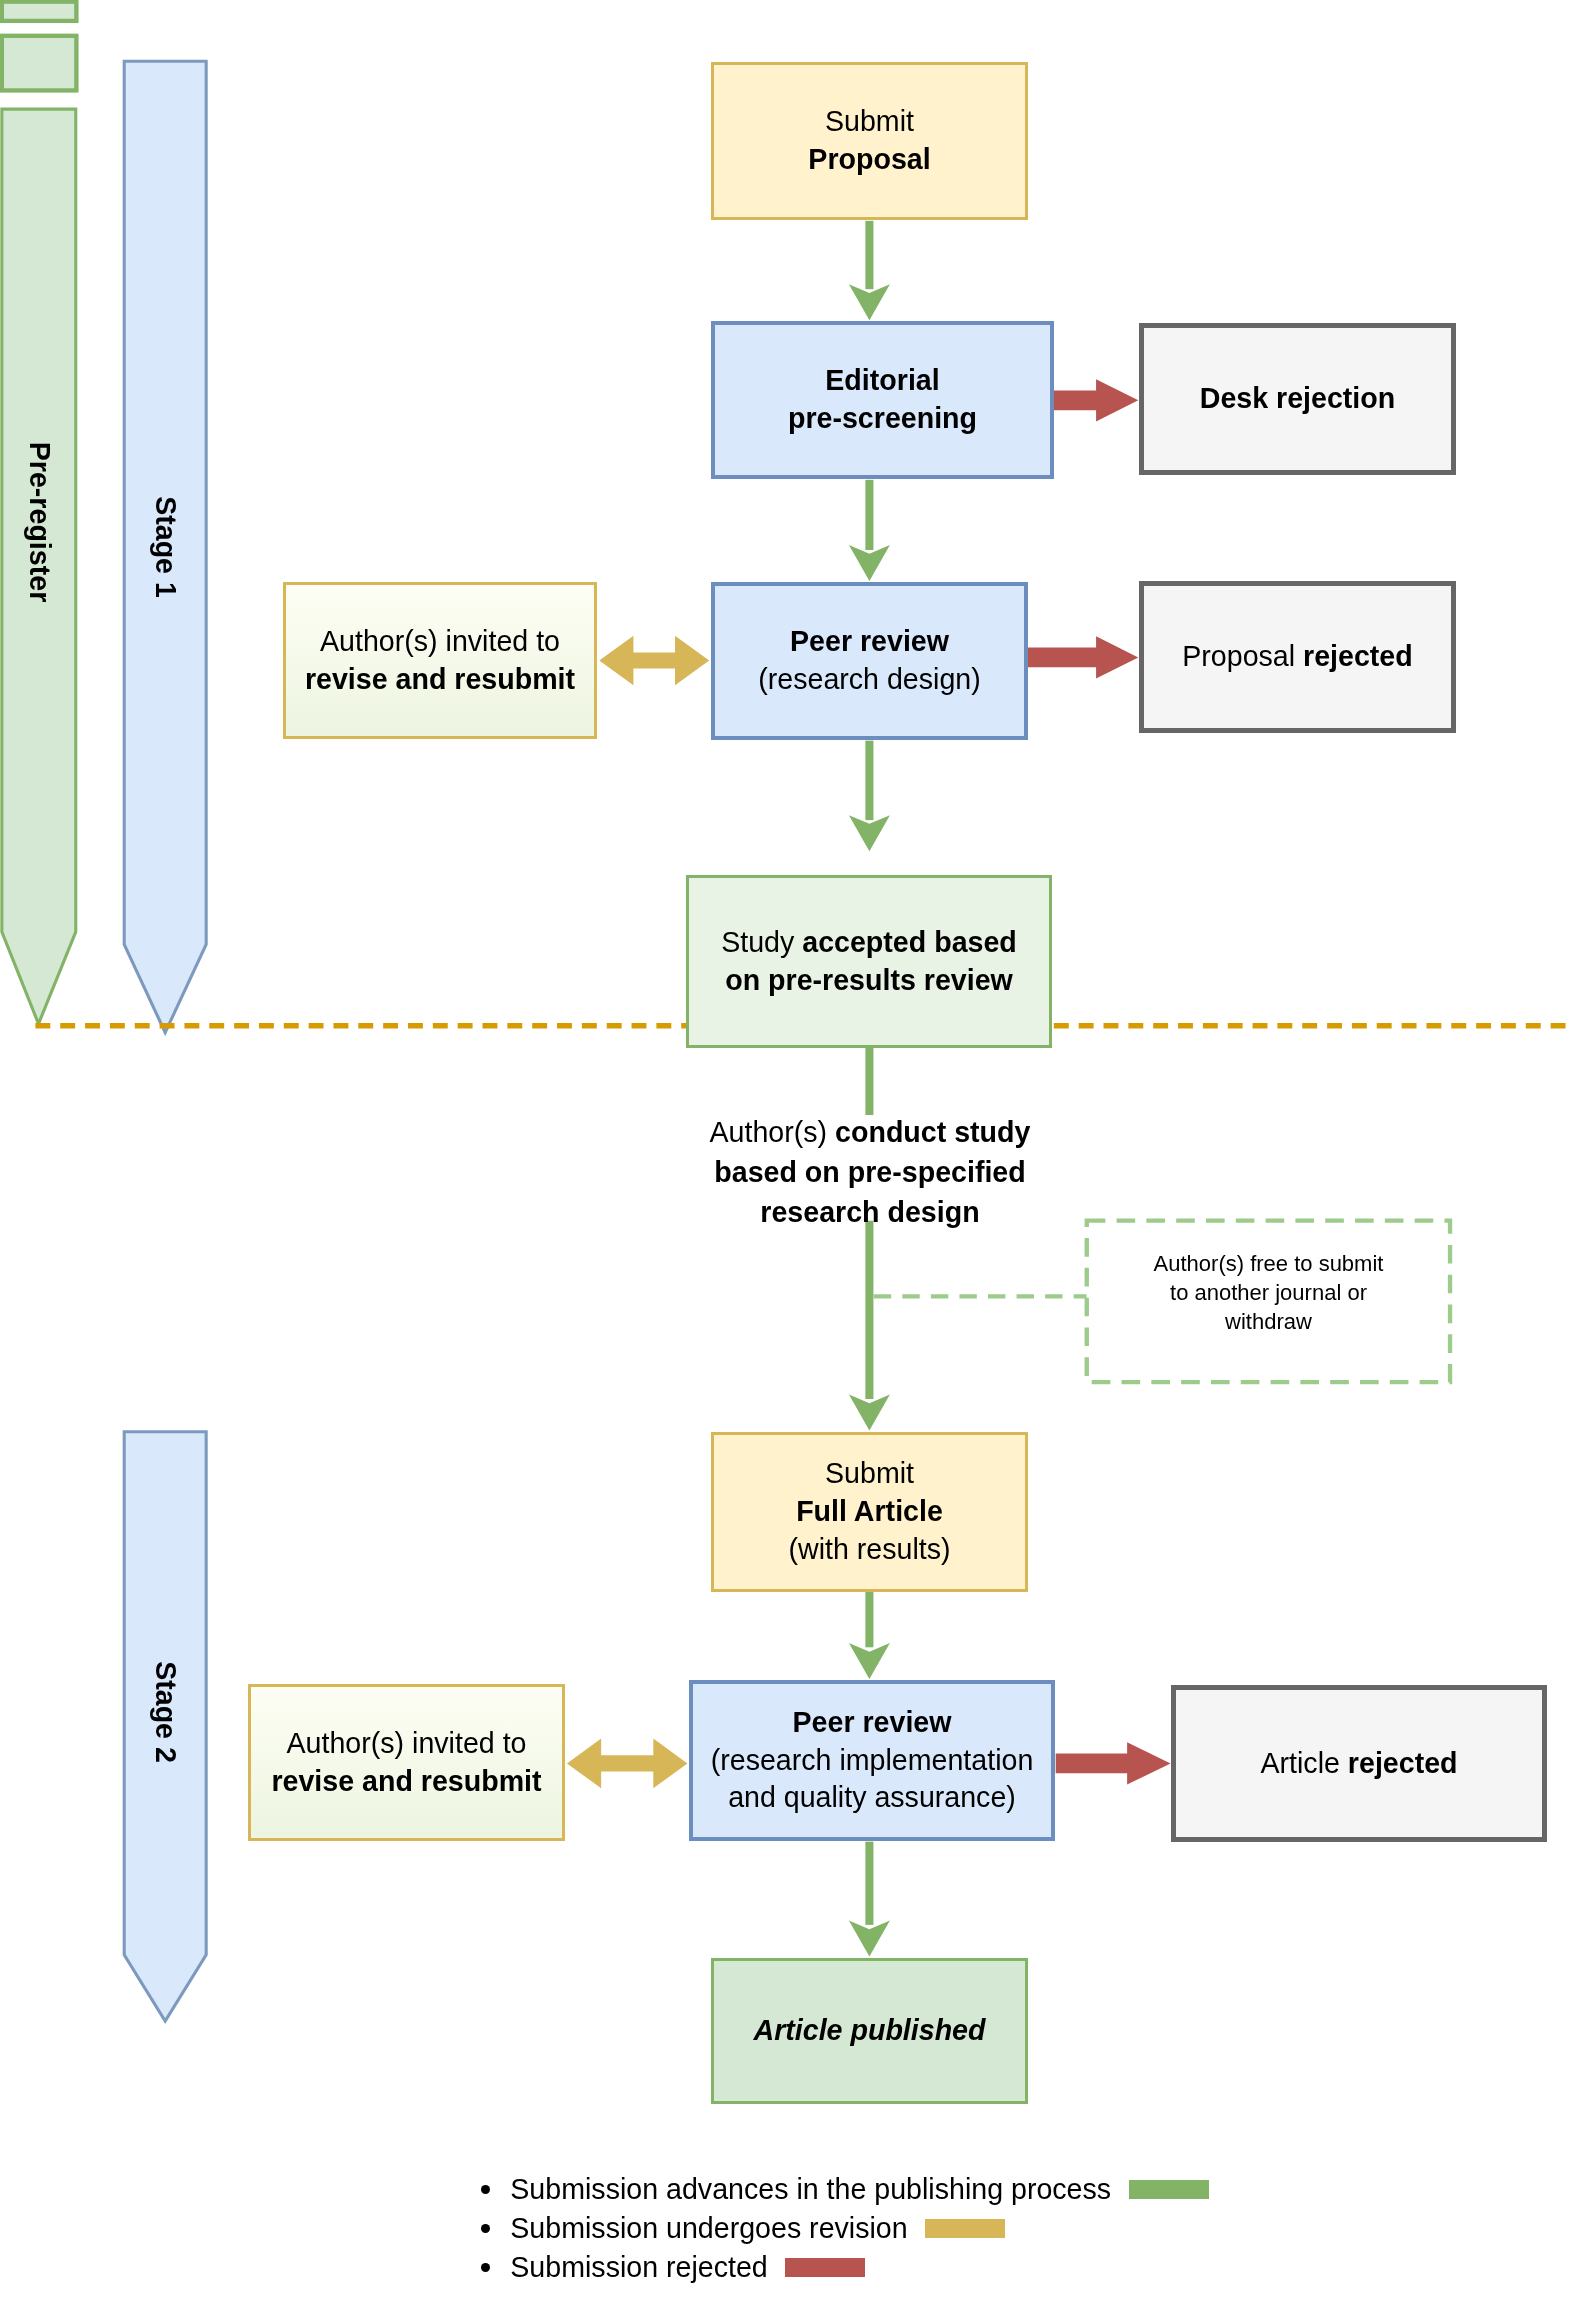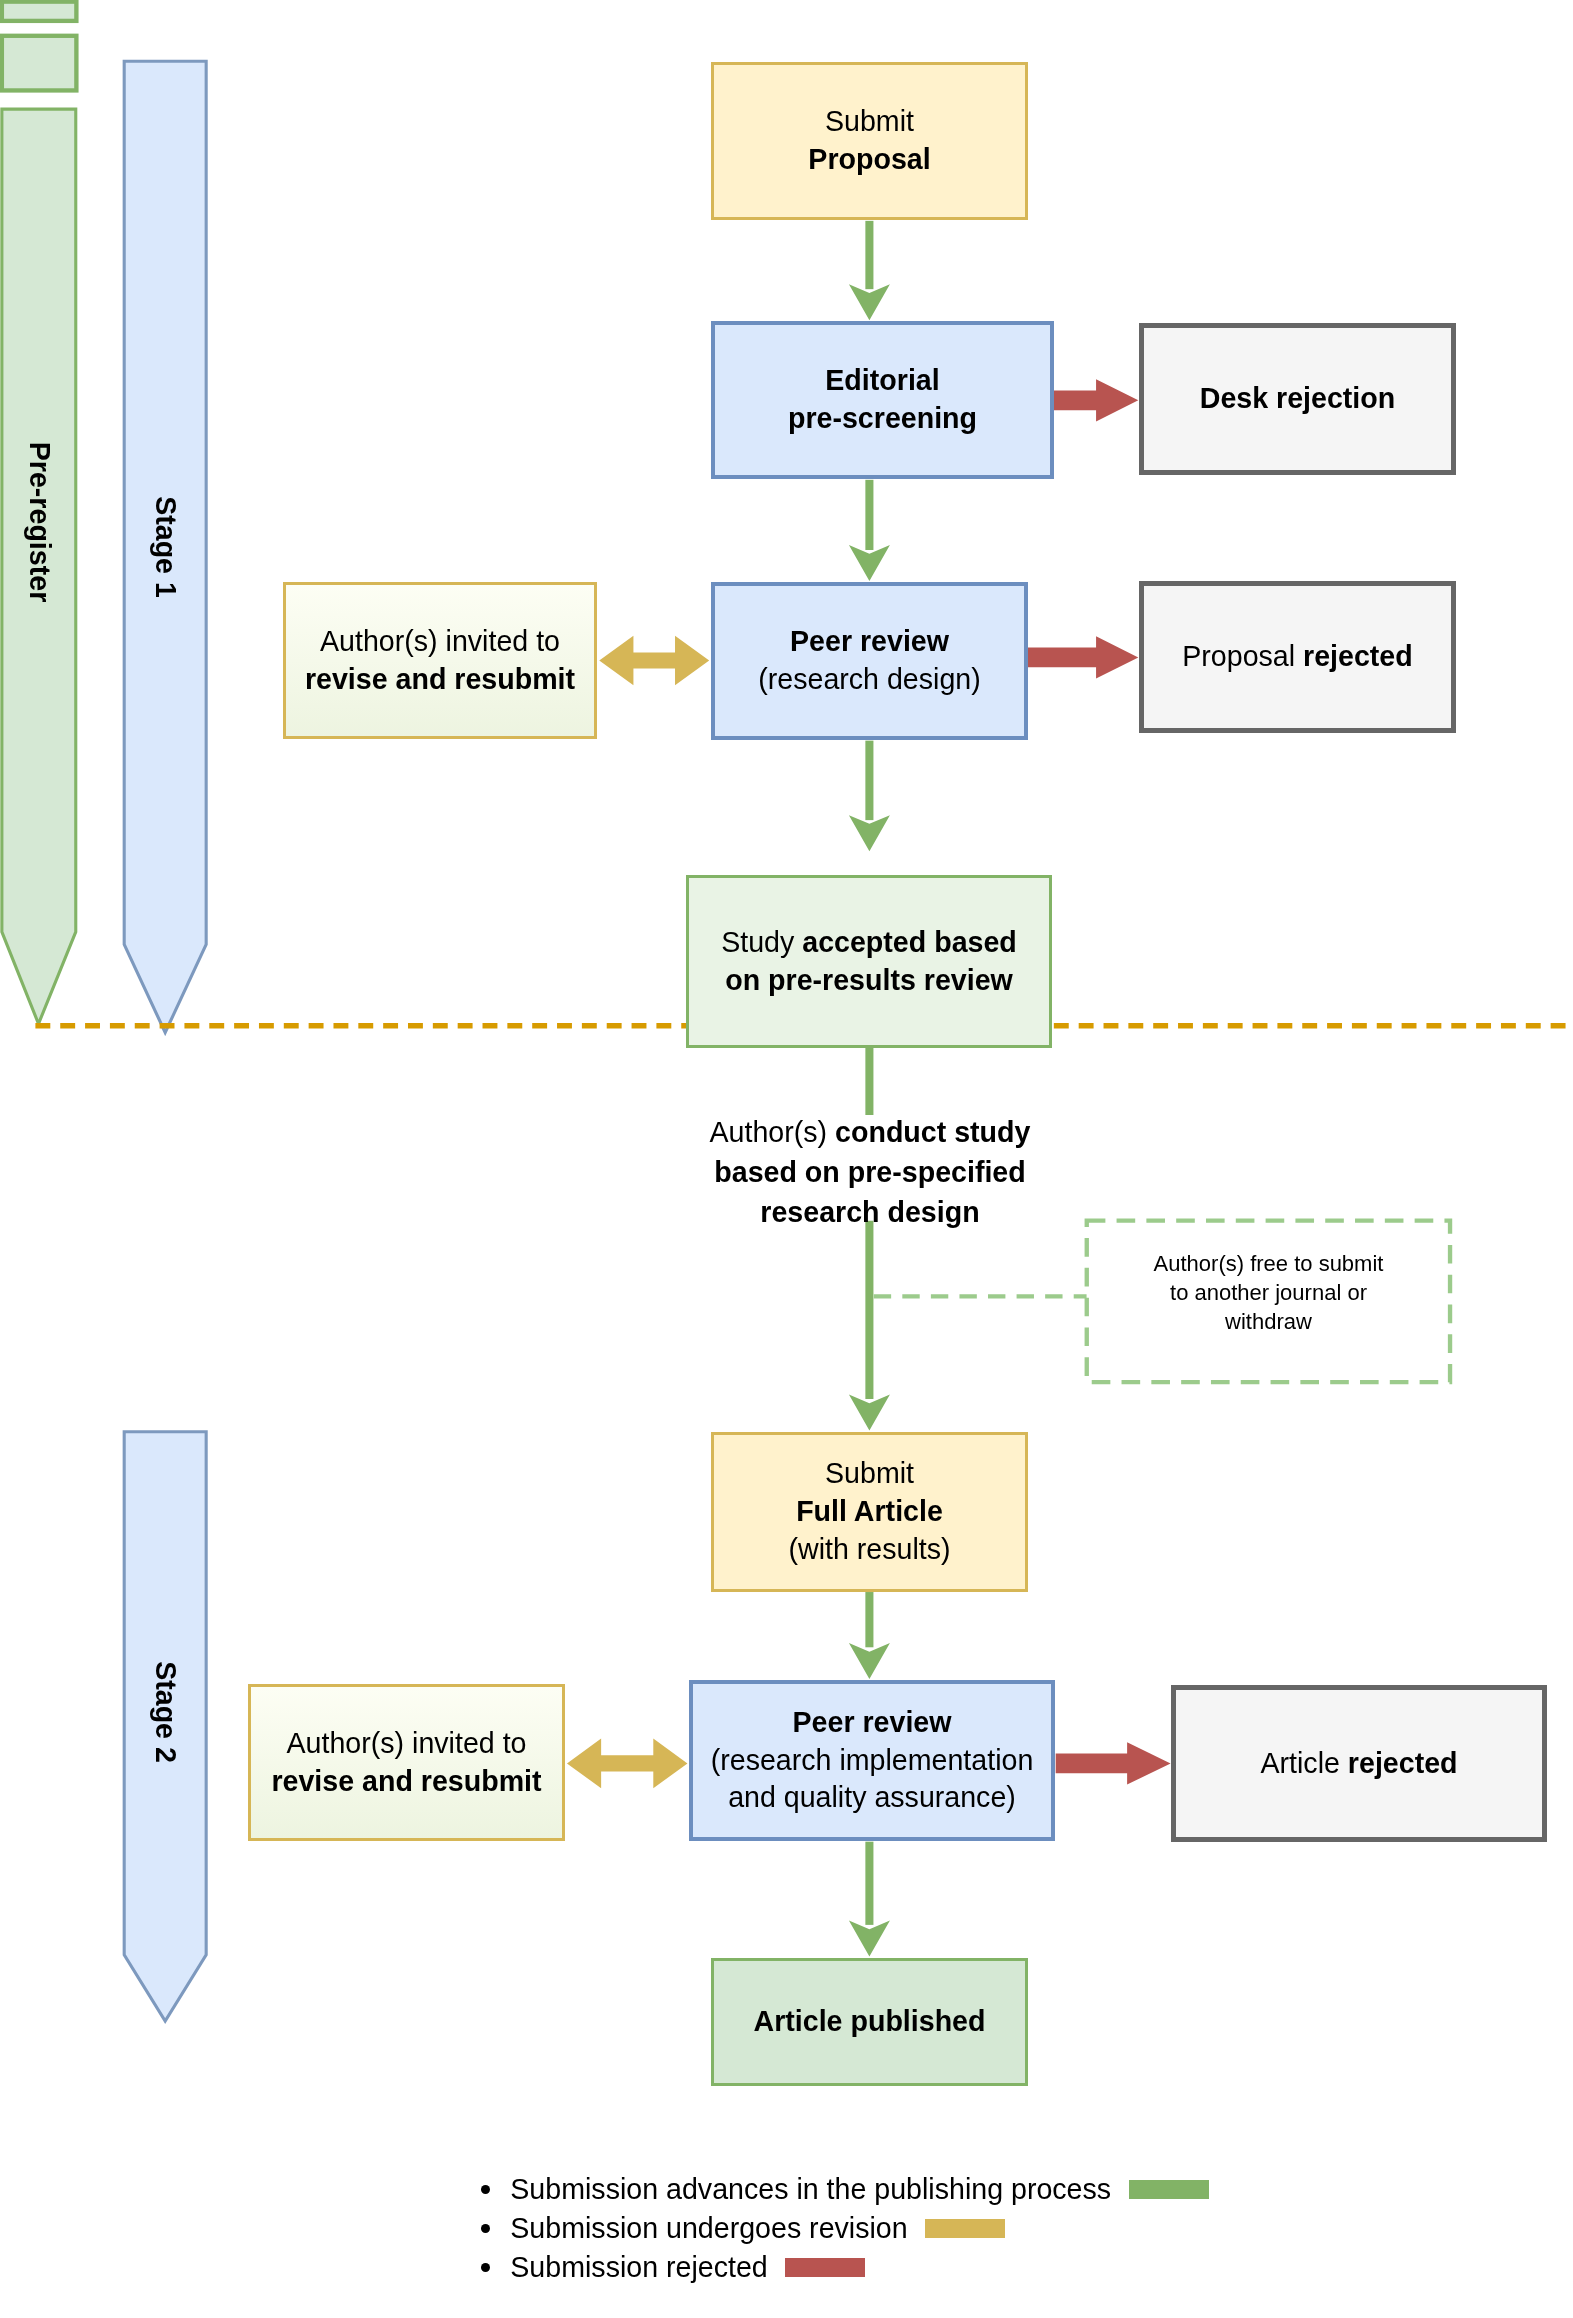--- a/index.html
+++ b/index.html
@@ -164,21 +164,21 @@
       <span>and quality assurance)</span>
     </div>
   </div>
 
   <div class="box gray" style="left:1171px;top:1685px;width:376px;height:157px;">
     <div>
       <span>Article </span><b>rejected</b>
     </div>
   </div>
 
-  <div class="box green" style="left:711px;top:1958px;width:317px;height:128px;">
+  <div class="box green" style="left:711px;top:1958px;width:317px;height:146px;font-style:italic;">
     <b>Article published</b>
   </div>
 
   <div id="legend">
     <div class="legend-row">
       <span class="legend-bullet"></span>
       <span>Submission advances in the publishing process</span>
       <span class="legend-swatch" style="background: rgb(130, 179, 102);"></span>
     </div>
     <div class="legend-row">

